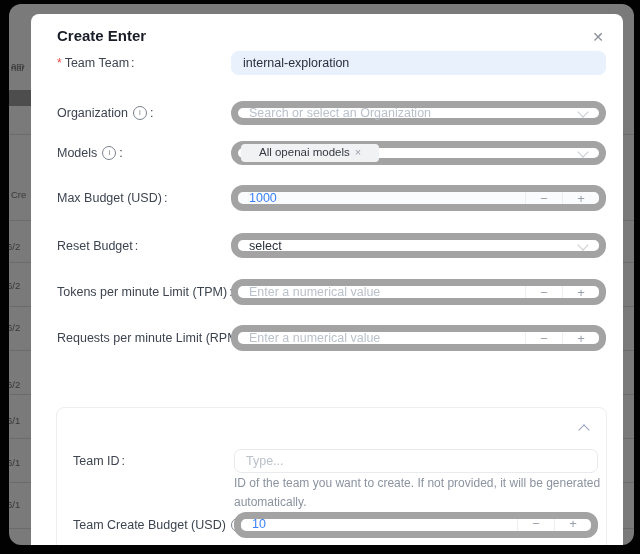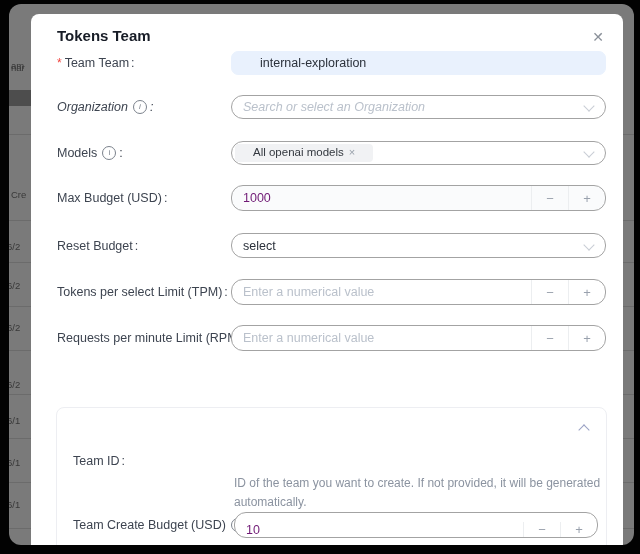--- a/index.html
+++ b/index.html
@@ -18,35 +18,35 @@
   .modal-close{position:absolute;top:13px;right:15px;width:20px;height:20px;display:flex;
                align-items:center;justify-content:center;color:#8a9099;font-size:14px;cursor:pointer;}
   .row{position:absolute;left:0;width:592px;}
   .f-label{position:absolute;left:26px;top:0;font-size:12.5px;color:#3d4450;display:flex;align-items:center;white-space:nowrap;}
   .req{color:#f0453f;margin-right:3px;font-size:12px;}
   .colon{margin-left:2px;}
   .circle-ic{display:inline-flex;align-items:center;justify-content:center;width:12px;height:12px;
              border:1px solid #7b828c;border-radius:50%;font-size:8px;line-height:1;color:#7b828c;
              margin:0 1px 0 5px;flex:0 0 auto;}
   .ctl{position:absolute;left:200px;width:375px;box-sizing:border-box;}
-  .input, .select, .numgroup{border:1px solid #a3a3a3;border-radius:12px;background:#fff;
+  .input, .select, .numgroup{border:7px solid #a3a3a3;border-radius:12px;background:#fff;
         font-size:12.5px;color:#2b313b;box-sizing:border-box;}
   input{outline:none;font-family:inherit;}
   input::placeholder{color:#bac1cb;}
-  .input{width:100%;height:100%;padding:0 28px;border:1px solid #e8eaed;border-radius:7px;font-size:12.5px;color:#2b313b;}
+  .input{width:100%;height:100%;padding:0 11px;border:1px solid #e8eaed;border-radius:7px;font-size:12.5px;color:#2b313b;}
   .input-blue{background:#e9f1fd;border-color:#e9f1fd;}
   .select{display:flex;align-items:center;padding:0 26px 0 11px;position:relative;}
   .ph{color:#bac1cb;overflow:hidden;white-space:nowrap;}
   .chev{position:absolute;right:12px;top:50%;width:7px;height:7px;margin-top:-5px;
         border-right:1.4px solid #c8cdd5;border-bottom:1.4px solid #c8cdd5;transform:rotate(45deg);}
   .tag{display:inline-flex;align-items:center;gap:5px;background:#f1f2f4;border-radius:4px;
        padding:2px 18px;font-size:11.5px;color:#33383f;line-height:1.2;}
   .tag-x{color:#99a1ab;font-size:11px;cursor:pointer;}
   .numgroup{display:flex;align-items:stretch;overflow:hidden;}
-  .numgroup input{flex:1;border:none;background:transparent;padding:0 11px;font-size:12.5px;color:#701a75;min-width:0;}
+  .numgroup input{flex:1;border:none;background:transparent;padding:0 11px;font-size:12.5px;color:#3b82f6;min-width:0;}
   .seg{width:36px;border-left:1px solid #eceef0;display:flex;align-items:center;justify-content:center;
        color:#99a1ad;font-size:13px;cursor:pointer;flex:0 0 auto;}
   .grp-grey{background:#fafbfc;}
   
   .panel{position:absolute;left:25px;top:393px;width:551px;height:160px;border:1px solid #edeef2;
          border-radius:8px;background:#fff;box-sizing:border-box;}
   .panel-title{position:absolute;left:16px;top:11px;font-size:12.5px;font-weight:700;color:#1d222b;}
   .chev-up{position:absolute;right:18px;top:18px;width:7px;height:7px;
            border-right:1.4px solid #99a1c4;border-bottom:1.4px solid #99a1c4;transform:rotate(-135deg);}
   .p-label{position:absolute;left:16px;font-size:12.5px;color:#3d4450;display:flex;align-items:center;white-space:nowrap;}
@@ -76,35 +76,35 @@
         <span class="bg-frag" style="top: 237px; left: -2px;">6/2</span>
         <span class="bg-frag" style="top: 276px; left: -2px;">6/2</span>
         <span class="bg-frag" style="top: 318px; left: -2px;">6/2</span>
         <span class="bg-frag" style="top: 375px; left: -2px;">6/2</span>
         <span class="bg-frag" style="top: 411px; left: -2px;">6/1</span>
         <span class="bg-frag" style="top: 453px; left: -2px;">6/1</span>
         <span class="bg-frag" style="top: 495px; left: -2px;">6/1</span>
       </div>
 
     <div class="modal">
-      <div class="modal-title">Tokens Team</div>
+      <div class="modal-title">Create Enter</div>
       <div class="modal-close">✕</div>
 
       <div class="row" style="top:37px;height:24px;">
         <div class="f-label" style="height:24px;">
           <span class="req">*</span>
           <span>Team Team</span>
           <span class="colon">:</span>
         </div>
         <div class="ctl" style="top:0;height:24px;">
           <input class="input input-blue" value="internal-exploration" style="">
         </div>
       </div>
 
-      <div class="row" style="top:81px;height:24px;font-style:italic;">
+      <div class="row" style="top:87px;height:24px;">
         <div class="f-label" style="height:24px;">
           <span>Organization</span>
           <span class="circle-ic">i</span>
           <span class="colon">:</span>
         </div>
         <div class="ctl select" style="top:0;height:24px;">
           <span class="ph">Search or select an Organization</span>
           <span class="chev"></span>
         </div>
       </div>
@@ -142,21 +142,21 @@
           <span class="colon">:</span>
         </div>
         <div class="ctl select" style="top:0;height:25px;">
           <span>select</span>
           <span class="chev"></span>
         </div>
       </div>
 
       <div class="row" style="top:265px;height:26px;">
         <div class="f-label" style="height:26px;">
-          <span>Tokens per select Limit (TPM)</span>
+          <span>Tokens per minute Limit (TPM)</span>
           <span class="colon">:</span>
         </div>
         <div class="ctl numgroup" style="top:0;height:26px;">
           <input placeholder="Enter a numerical value" style="">
           <span class="seg">−</span>
           <span class="seg">+</span>
         </div>
       </div>
 
       <div class="row" style="top:311px;height:26px;">
@@ -171,20 +171,23 @@
         </div>
       </div>
 
       <div class="panel">
         <span class="chev-up"></span>
 
         <div class="p-label" style="top:41px;height:24px;">
           <span>Team ID</span>
           <span class="colon">:</span>
         </div>
+        <div class="p-ctl" style="top:41px;height:24px;">
+          <input class="input" placeholder="Type..." style="">
+        </div>
         <div class="help">ID of the team you want to create. If not provided, it will be generated automatically.</div>
 
         <div class="p-label" style="top:104px;height:26px;">
           <span>Team Create Budget (USD)</span>
           <span class="circle-ic">?</span>
           <span class="colon">:</span>
         </div>
         <div class="p-ctl numgroup" style="top:104px;height:26px;align-items:flex-end;">
           <input value="10" style="">
           <span class="seg">−</span>

